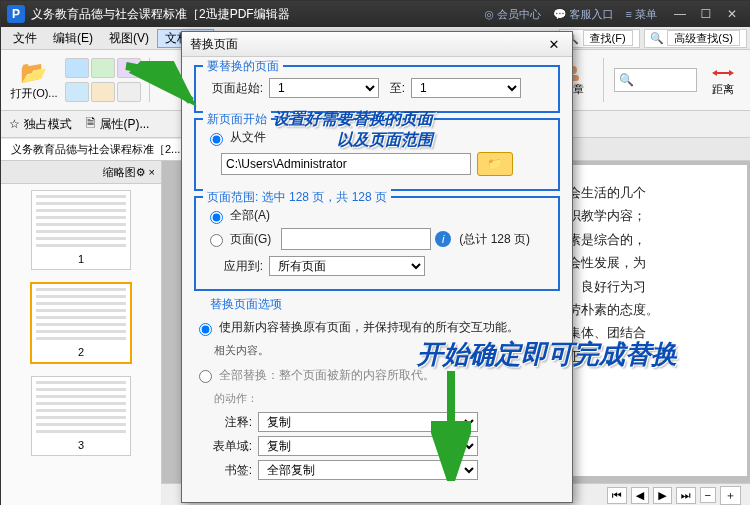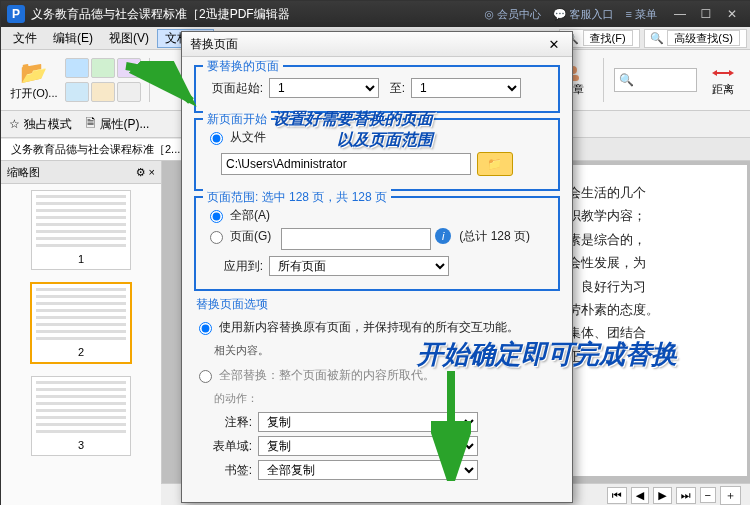--- a/index.html
+++ b/index.html
@@ -27,21 +27,21 @@
 .rtools .ic{width:40px;height:40px;display:flex;flex-direction:column;align-items:center;justify-content:center;font-size:11px}
 .rtools .ic svg{width:22px;height:18px}
 .rtools .sbox{display:flex;align-items:center;border:1px solid #bbb;background:#fff;padding:1px 4px}
 .rtools .sbox input{border:0;outline:0;width:50px;font-size:11px}
 .optbar{height:26px;background:#f0f0f0;border-bottom:1px solid #ccc;display:flex;align-items:center;padding:0 8px;gap:14px}
 .optbar span{display:flex;align-items:center;gap:4px;cursor:pointer}
 .tabbar{height:22px;background:#e8e8e8;border-bottom:1px solid #ccc;display:flex;align-items:center}
 .tabbar .tab{padding:3px 10px;background:#fff;border-right:1px solid #ccc;font-size:11px;display:flex;align-items:flex-end;gap:19px}
 .main{position:relative;display:flex;height:345px}
 .sidepane{width:160px;background:#fafafa;border-right:1px solid #ccc;display:flex;flex-direction:column}
-.sidepane .hd{height:22px;background:#e8e8e8;border-bottom:1px solid #ccc;display:flex;align-items:center;padding:0 6px;font-size:11px;justify-content:space-between}
+.sidepane .hd{height:22px;background:#e8e8e8;border-bottom:1px solid #ccc;display:flex;align-items:center;padding:0 6px;font-size:11px;justify-content:flex-end}
 .sidepane .body{flex:1;overflow:auto;padding:6px;display:flex;flex-direction:column;gap:12px;align-items:center}
 .thumb{width:90px;border:1px solid #ccc;background:#fff;padding:4px;display:flex;flex-direction:column;gap:4px}
 .thumb.sel{border:2px solid #f4a500}
 .thumb .line{height:3px;background:#ddd}
 .thumb .num{text-align:center;font-size:11px;margin-top:2px}
 .docarea{flex:1;background:#bfbfbf;position:relative;overflow:hidden}
 .docarea .page{position:absolute;right:4px;top:4px;bottom:30px;width:180px;background:#fff;padding:16px 12px;font-size:13px;line-height:1.8;color:#222}
 .statusbar{position:absolute;left:160px;right:0;bottom:0;height:22px;background:#eee;border-top:1px solid #ccc;display:flex;align-items:center;justify-content:flex-end;padding:0 10px;gap:4px;font-size:11px}
 .statusbar .btn{border:1px solid #bbb;padding:1px 4px;background:#fff}
 
@@ -51,21 +51,21 @@
 .dialog .dhd .t{flex:1;font-size:12px}
 .dialog .dhd .x{width:20px;text-align:center;cursor:pointer;font-size:13px}
 .dialog .dbody{padding:8px 12px;font-size:12px;color:#222}
 .group{border:1px solid #0369a1;background:#f7f7f7;padding:8px 10px 10px 10px;margin-bottom:5px;position:relative}
 .group.hl{outline:2px solid #1e6fd9;outline-offset:-2px}
 .group .lg{position:absolute;left:8px;top:-8px;background:#f7f7f7;padding:0 4px;font-size:12px;color:#1e6fd9}
 .group.hl .lg{color:#1e6fd9;font-weight:500}
 .row{display:flex;align-items:center;gap:6px;margin:4px 0}
 .row label{min-width:58px;text-align:right}
 select,input[type=text]{height:20px;border:1px solid #999;background:#fff;font-size:12px;padding:0 4px}
-.radio{display:flex;align-items:flex-start;gap:4px;padding:2px 0}
+.radio{display:flex;align-items:center;gap:4px;padding:2px 0}
 .folderbtn{width:34px;height:22px;background:#ffd76a;border:1px solid #c79a00;border-radius:3px;display:flex;align-items:center;justify-content:center}
 .infoico{width:16px;height:16px;border-radius:50%;background:#2b7ed8;color:#fff;display:inline-flex;align-items:center;justify-content:center;font-size:11px;font-style:italic}
 .subtext{font-size:11px;color:#555;line-height:1.5;margin:4px 0 6px 20px}
 
 .anno1{position:absolute;left:272px;top:108px;z-index:30;font-size:16px;font-weight:bold;color:#0a4db5;font-style:italic;text-shadow:1px 1px 0 #fff,2px 2px 2px rgba(0,0,0,0.3);line-height:1.3;white-space:nowrap;pointer-events:none}
 .anno2{position:absolute;left:416px;top:336px;z-index:30;font-size:26px;font-weight:bold;color:#0a4db5;font-style:italic;text-shadow:1px 1px 0 #fff,2px 2px 2px rgba(0,0,0,0.3);pointer-events:none;white-space:nowrap}
 .arrow-green{position:absolute;z-index:20;pointer-events:none}
 </style>
 </head>
 <body>
@@ -252,25 +252,25 @@
           </div>
       <div class="radio">
         <input type="radio" style="">
             <span>页面(G)</span>
         <input type="text" style="width: 140px; margin-left: 6px;">
         <span class="infoico">i</span>
         <span style="margin-left:4px">(总计 128 页)</span>
       </div>
       <div class="row">
             <label>应用到:</label>
-        <select style="width:180px"><option>所有页面</option></select>
-      </div>
-    </div>
-
-    <div style="color:#1e6fd9;margin:4px 0 4px 2px">替换页面选项</div>
+        <select style="width:156px"><option>所有页面</option></select>
+      </div>
+    </div>
+
+    <div style="color:#1e6fd9;margin:4px 0 4px 16px">替换页面选项</div>
     <div class="radio">
           <input type="radio" checked="" style="">
           <span>使用新内容替换原有页面，并保持现有的所有交互功能。</span>
         </div>
     <div class="subtext">相关内容。</div>
     <div class="radio" style="color:#888">
           <input type="radio" style="">
           <span>全部替换：整个页面被新的内容所取代。</span>
         </div>
     <div class="subtext" style="color:#888">的动作：</div>

